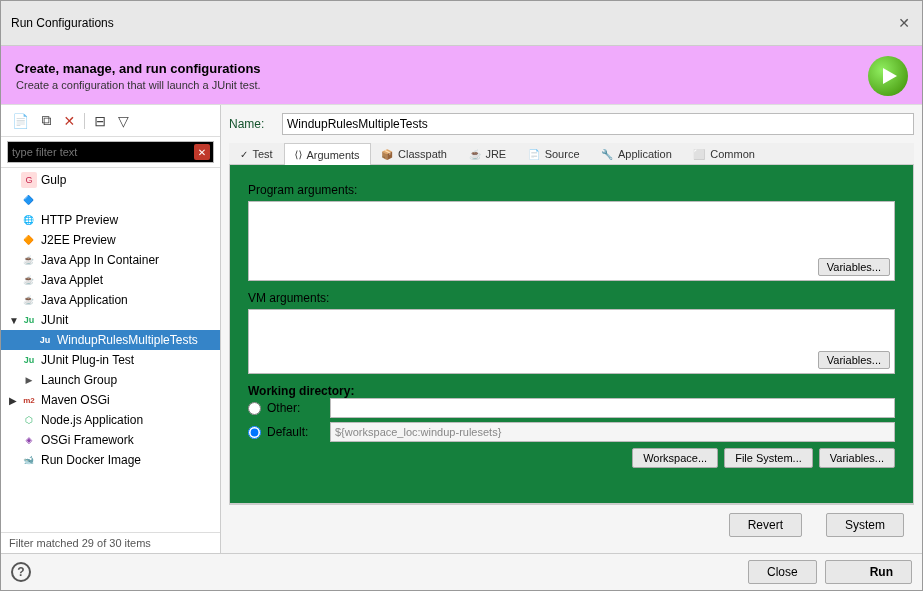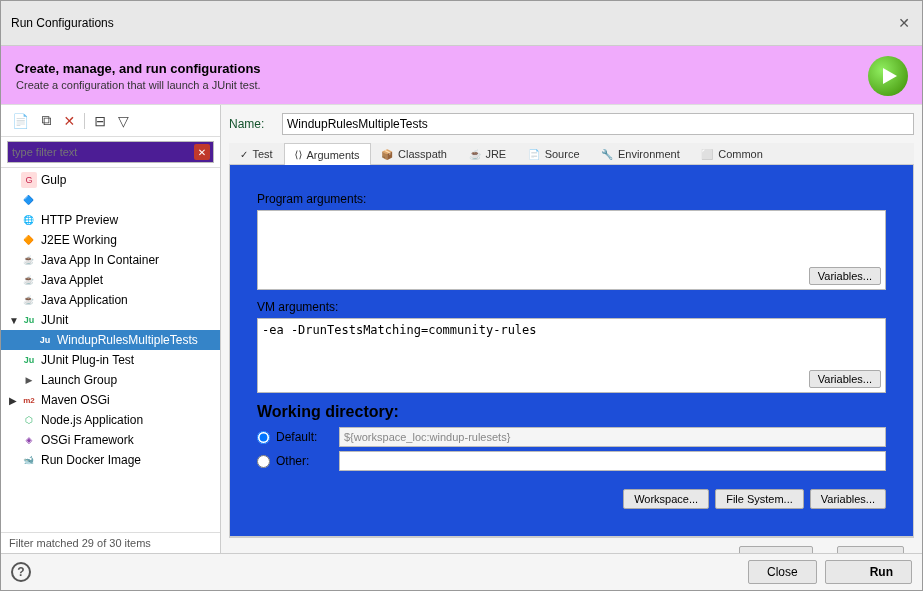--- a/index.html
+++ b/index.html
@@ -116,21 +116,21 @@
       border-bottom: 1px solid #ddd;
     }
     .filter-input {
       width: 100%;
       height: 22px;
       font-size: 11px;
       border: 1px solid #bbb;
       padding: 2px 22px 2px 4px;
       color: #888;
       outline: none;
-      background: #4c1d95;
+      background: #000000;
     }
     .filter-clear {
       position: absolute;
       right: 10px;
       top: 50%;
       transform: translateY(-50%);
       background: #c0392b;
       color: white;
       border: none;
       cursor: pointer;
@@ -233,24 +233,24 @@
       border-color: #ccc;
       border-bottom-color: #fff;
       margin-bottom: -1px;
       z-index: 1;
     }
     .tab-icon {
       font-size: 10px;
     }
     .content-area {
       flex: 1;
-      background: #1d4ed8;
+      background: #15803d;
       border: 1px solid #ccc;
       border-top: none;
-      padding: 27px;
+      padding: 18px;
       display: flex;
       flex-direction: column;
       gap: 10px;
     }
     .section-label {
       font-size: 12px;
       color: #000;
       margin-bottom: 4px;
     }
     .prog-args-area {
@@ -279,24 +279,23 @@
       resize: none;
       width: 100%;
       border: none;
       outline: none;
       font-size: 12px;
       padding: 4px;
       font-family: monospace;
     }
     .working-dir-section { }
     .working-dir-label {
-      font-size: 16px;
+      font-size: 12px;
       font-weight: bold;
       color: #000;
-      margin-bottom: 6px;
     }
     .radio-row {
       display: flex;
       align-items: center;
       margin-bottom: 4px;
     }
     .radio-input {
       margin-right: 6px;
       cursor: pointer;
     }
@@ -312,21 +311,21 @@
       padding: 2px 4px;
       font-size: 11px;
       background: #f5f5f5;
       color: #888;
       outline: none;
     }
     .dir-buttons {
       display: flex;
       justify-content: flex-end;
       gap: 6px;
-      margin-top: 18px;
+      margin-top: 6px;
     }
     .dir-btn {
       padding: 3px 10px;
       font-size: 11px;
       background: #e8e8e8;
       border: 1px solid #aaa;
       cursor: pointer;
       border-radius: 2px;
     }
     .bottom-buttons {
@@ -437,21 +436,21 @@
 
         <div class="tree-item">
           <span class="expand-icon"></span>
           <span class="item-icon" style="color:#2980b9; font-size:9px;">🌐</span>
           <span class="item-label">HTTP Preview</span>
         </div>
 
         <div class="tree-item">
           <span class="expand-icon"></span>
           <span class="item-icon" style="color:#e67e22; font-size:9px;">🔶</span>
-          <span class="item-label">J2EE Working</span>
+          <span class="item-label">J2EE Preview</span>
         </div>
 
         <div class="tree-item">
           <span class="expand-icon"></span>
           <span class="item-icon" style="color:#e74c3c; font-size:9px;">☕</span>
           <span class="item-label">Java App In Container</span>
         </div>
 
         <div class="tree-item">
           <span class="expand-icon"></span>
@@ -540,69 +539,68 @@
         <div class="tab">
           <span class="tab-icon">☕</span>
           <span>JRE</span>
         </div>
         <div class="tab">
           <span class="tab-icon">📄</span>
           <span>Source</span>
         </div>
         <div class="tab">
           <span class="tab-icon">🔧</span>
-          <span>Environment</span>
+          <span>Application</span>
         </div>
         <div class="tab">
           <span class="tab-icon">⬜</span>
           <span>Common</span>
         </div>
       </div>
 
       <div class="content-area">
 
         <div>
           <div class="section-label">Program arguments:</div>
           <div class="section-with-vars" style="border:1px solid #bbb; background:#fff; padding-bottom: 28px; min-height:70px; position:relative;">
             <textarea class="prog-args-area" style="height: 50px; display: block;"></textarea>
             <button class="variables-btn">Variables...</button>
           </div>
         </div>
 
         <div>
           <div class="section-label">VM arguments:</div>
           <div class="section-with-vars" style="border:1px solid #bbb; background:#fff; padding-bottom: 28px; min-height:65px; position:relative;">
-            <textarea class="vm-args-area" style="height: 45px; display: block;">-ea -DrunTestsMatching=community-rules</textarea>
             <button class="variables-btn">Variables...</button>
           </div>
         </div>
 
         <div class="working-dir-section">
           <div class="working-dir-label">Working directory:</div>
+          <div class="radio-row">
+            <input type="radio" class="radio-input" name="workdir" style="">
+            <span class="radio-label">Other:</span>
+            <input class="dir-input" type="text" style="background: rgb(255, 255, 255); color: rgb(0, 0, 0);">
+          </div>
           <div class="radio-row">
             <input type="radio" class="radio-input" name="workdir" checked="" style="">
             <span class="radio-label">Default:</span>
             <input class="dir-input" type="text" value="${workspace_loc:windup-rulesets}" readonly="" style="color: rgb(136, 136, 136);">
-          </div>
-          <div class="radio-row">
-            <input type="radio" class="radio-input" name="workdir" style="">
-            <span class="radio-label">Other:</span>
-            <input class="dir-input" type="text" style="background: rgb(255, 255, 255); color: rgb(0, 0, 0);">
           </div>
           <div class="dir-buttons">
             <button class="dir-btn">Workspace...</button>
             <button class="dir-btn">File System...</button>
             <button class="dir-btn">Variables...</button>
           </div>
         </div>
       </div>
 
       <div class="bottom-buttons">
         <button class="action-btn">Revert</button>
-        <button class="action-btn">OSGi</button>
+        <button class="action-btn">System</button>
       </div>
     </div>
   </div>
 
   <div class="footer-bar">
     <div class="help-icon">?</div>
     <div class="footer-btns">
       <button class="footer-btn">Close</button>
       <button class="footer-btn" style="font-weight:bold;padding-left:44px;">Run</button>
     </div>

